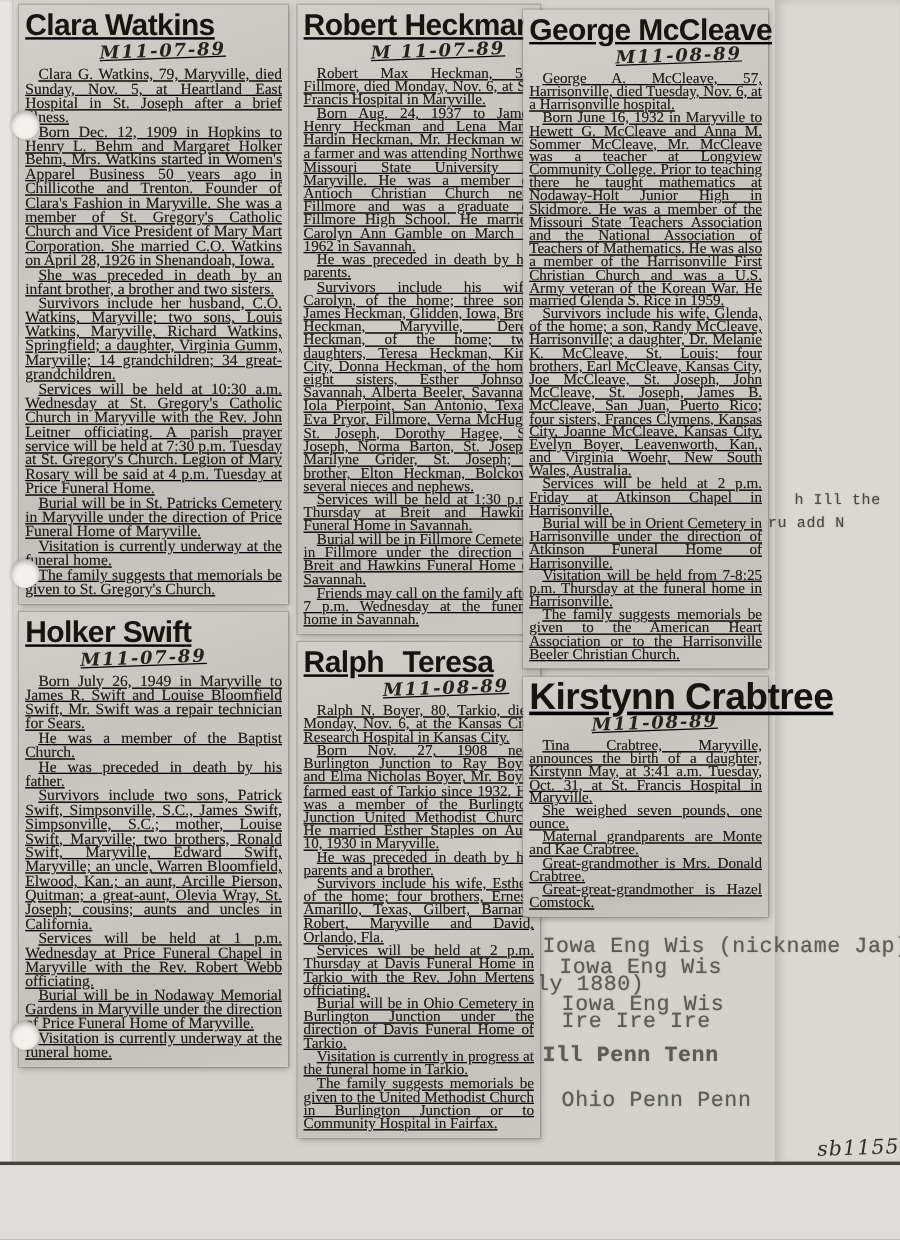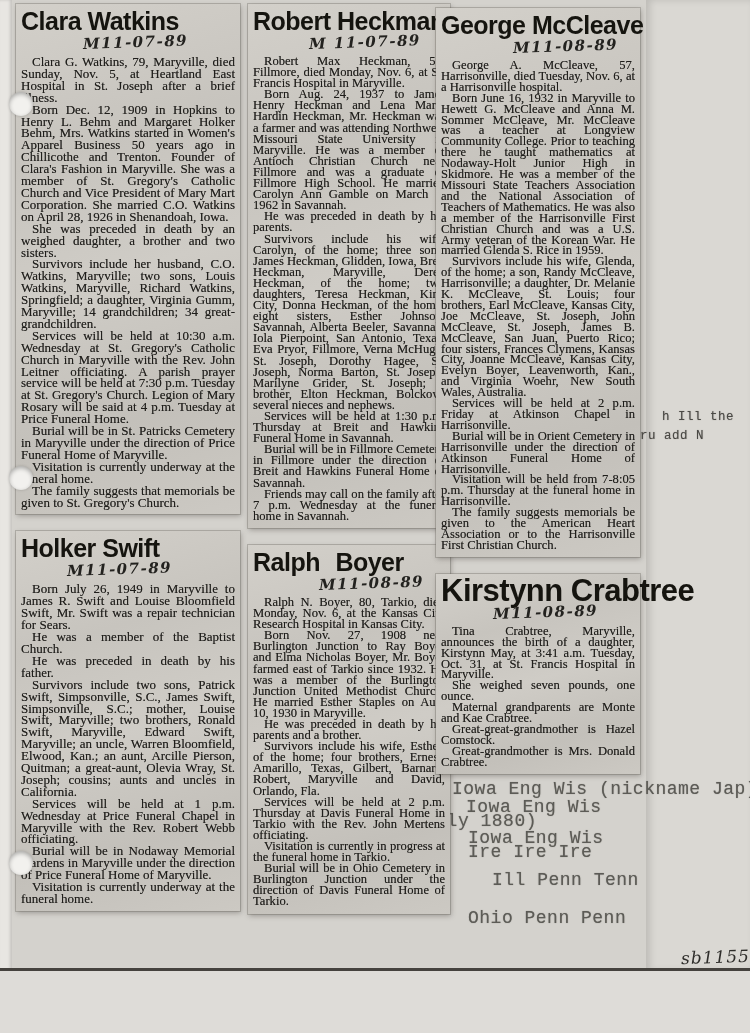--- a/index.html
+++ b/index.html
@@ -15,21 +15,21 @@
               box-shadow:0 1px 2px rgba(255,255,255,0.5);}
   .hole{position:absolute;width:24px;height:24px;border-radius:50%;background:#f2f1ee;z-index:5;
         box-shadow:inset 0 2px 4px rgba(0,0,0,0.3), 0 0 3px rgba(0,0,0,0.18);}
   
   .col{position:absolute;top:0;z-index:3;}
   .col1{left:16px;width:224px;}
   .col2{left:248px;width:202px;}
   .col3{left:436px;width:204px;}
   .clip{background:linear-gradient(163deg,#d3d0ca 0%,#c7c4be 28%,#cfccc6 52%,#c3c0ba 78%,#ccc9c3 100%);
         box-shadow:0 0 0 1px rgba(110,105,96,0.35), 1px 2px 5px rgba(55,50,45,0.35);
-        padding:4px 5px 6px 5px;margin-bottom:17px;}
+        padding:4px 5px 6px 5px;margin-bottom:7px;text-decoration:underline;}
   .headline{font-family:"Liberation Sans",sans-serif;font-weight:bold;font-size:25px;
             letter-spacing:-0.5px;color:#15140f;margin:0 0 1px 0;line-height:26px;white-space:nowrap;}
   .headline.sp{word-spacing:9px;}
   .headline.sm{font-size:31px;}
   .datenote{font-family:"DejaVu Serif",serif;font-style:italic;font-weight:bold;font-size:15px;
             letter-spacing:1.5px;color:#23221f;transform:rotate(-2deg);transform-origin:left;
             height:18px;line-height:18px;margin-bottom:3px;}
   .art p{margin:0;text-align:justify;text-indent:11px;color:#1f1e1b;
          text-shadow:0 0 0.5px rgba(30,28,25,0.55);}
   .col1 .art p{font-size:13px;line-height:11.9px;}
@@ -51,32 +51,32 @@
 
   <div class="left-strip"></div>
   <div class="right-strip"></div>
 
   <div class="typed" style="left:452px;top:779px;">Iowa Eng Wis (nickname Jap)</div>
   <div class="typed" style="left:466px;top:797px;">Iowa Eng Wis</div>
   <div class="typed" style="left:424px;top:811px;">July 1880)</div>
   <div class="typed" style="left:468px;top:828px;">Iowa Eng Wis</div>
   <div class="typed" style="left:468px;top:842px;">Ire Ire Ire</div>
   <div class="typed" style="left:468px;top:908px;">Ohio Penn Penn</div>
-  <div class="typed" style="left:492px;top:870px;">Ill Penn Tenn</div>
+  <div class="typed" style="left:452px;top:870px;font-weight:bold;">Ill Penn Tenn</div>
 
   <div class="typed margin-frag" style="left:662px;top:410px;">h Ill the</div>
   <div class="typed margin-frag" style="left:632px;top:429px;">hru add N</div>
 
   <div class="col col1">
     <article class="clip art" style="margin-top:4px;">
       <h2 class="headline">Clara Watkins</h2>
       <div class="datenote" style="margin-left:62px;">M11-07-89</div>
       <p>Clara G. Watkins, 79, Maryville, died Sunday, Nov. 5, at Heartland East Hospital in St. Joseph after a brief illness.</p>
       <p>Born Dec. 12, 1909 in Hopkins to Henry L. Behm and Margaret Holker Behm, Mrs. Watkins started in Women's Apparel Business 50 years ago in Chillicothe and Trenton. Founder of Clara's Fashion in Maryville. She was a member of St. Gregory's Catholic Church and Vice President of Mary Mart Corporation. She married C.O. Watkins on April 28, 1926 in Shenandoah, Iowa.</p>
-      <p>She was preceded in death by an weighed daughter, a brother and two sisters.</p>
+      <p>She was preceded in death by an infant brother, a brother and two sisters.</p>
       <p>Survivors include her husband, C.O. Watkins, Maryville; two sons, Louis Watkins, Maryville, Richard Watkins, Springfield; a daughter, Virginia Gumm, Maryville; 14 grandchildren; 34 great-grandchildren.</p>
       <p>Services will be held at 10:30 a.m. Wednesday at St. Gregory's Catholic Church in Maryville with the Rev. John Leitner officiating. A parish prayer service will be held at 7:30 p.m. Tuesday at St. Gregory's Church. Legion of Mary Rosary will be said at 4 p.m. Tuesday at Price Funeral Home.</p>
       <p>Burial will be in St. Patricks Cemetery in Maryville under the direction of Price Funeral Home of Maryville.</p>
       <p>Visitation is currently underway at the funeral home.</p>
       <p>The family suggests that memorials be given to St. Gregory's Church.</p>
     </article>
     <article class="clip art">
       <h2 class="headline">Holker Swift</h2>
       <div class="datenote" style="margin-left:46px;">M11-07-89</div>
       <p>Born July 26, 1949 in Maryville to James R. Swift and Louise Bloomfield Swift, Mr. Swift was a repair technician for Sears.</p>
@@ -95,52 +95,53 @@
       <div class="datenote" style="margin-left:56px;">M 11-07-89</div>
       <p>Robert Max Heckman, 52, Fillmore, died Monday, Nov. 6, at St. Francis Hospital in Maryville.</p>
       <p>Born Aug. 24, 1937 to James Henry Heckman and Lena Marie Hardin Heckman, Mr. Heckman was a farmer and was attending Northwest Missouri State University in Maryville. He was a member of Antioch Christian Church near Fillmore and was a graduate of Fillmore High School. He married Carolyn Ann Gamble on March 1, 1962 in Savannah.</p>
       <p>He was preceded in death by his parents.</p>
       <p>Survivors include his wife, Carolyn, of the home; three sons, James Heckman, Glidden, Iowa, Brett Heckman, Maryville, Derek Heckman, of the home; two daughters, Teresa Heckman, King City, Donna Heckman, of the home; eight sisters, Esther Johnson, Savannah, Alberta Beeler, Savannah, Iola Pierpoint, San Antonio, Texas, Eva Pryor, Fillmore, Verna McHugh, St. Joseph, Dorothy Hagee, St. Joseph, Norma Barton, St. Joseph, Marilyne Grider, St. Joseph; a brother, Elton Heckman, Bolckow; several nieces and nephews.</p>
       <p>Services will be held at 1:30 p.m. Thursday at Breit and Hawkins Funeral Home in Savannah.</p>
       <p>Burial will be in Fillmore Cemetery in Fillmore under the direction of Breit and Hawkins Funeral Home of Savannah.</p>
       <p>Friends may call on the family after 7 p.m. Wednesday at the funeral home in Savannah.</p>
     </article>
     <article class="clip art">
-      <h2 class="headline sp">Ralph Boyer</h2>
+      <h2 class="headline sp">Ralph Teresa</h2>
       <div class="datenote" style="margin-left:66px;">M11-08-89</div>
       <p>Ralph N. Boyer, 80, Tarkio, died Monday, Nov. 6, at the Kansas City Research Hospital in Kansas City.</p>
       <p>Born Nov. 27, 1908 near Burlington Junction to Ray Boyer and Elma Nicholas Boyer, Mr. Boyer farmed east of Tarkio since 1932. He was a member of the Burlington Junction United Methodist Church. He married Esther Staples on Aug. 10, 1930 in Maryville.</p>
       <p>He was preceded in death by his parents and a brother.</p>
       <p>Survivors include his wife, Esther, of the home; four brothers, Ernest, Amarillo, Texas, Gilbert, Barnard, Robert, Maryville and David, Orlando, Fla.</p>
       <p>Services will be held at 2 p.m. Thursday at Davis Funeral Home in Tarkio with the Rev. John Mertens officiating.</p>
+      <p>Burial will be in Ohio Cemetery in Burlington Junction under the direction of Davis Funeral Home of Tarkio.</p>
       <p>Visitation is currently in progress at the funeral home in Tarkio.</p>
-      <p>Burial will be in Ohio Cemetery in Burlington Junction under the direction of Davis Funeral Home of Tarkio.</p>
+      <p>The family suggests memorials be given to the United Methodist Church in Burlington Junction or to Community Hospital in Fairfax.</p>
     </article>
   </div>
 
   <div class="col col3">
     <article class="clip art" style="margin-top:8px;">
       <h2 class="headline">George McCleave</h2>
       <div class="datenote" style="margin-left:72px;">M11-08-89</div>
       <p>George A. McCleave, 57, Harrisonville, died Tuesday, Nov. 6, at a Harrisonville hospital.</p>
       <p>Born June 16, 1932 in Maryville to Hewett G. McCleave and Anna M. Sommer McCleave, Mr. McCleave was a teacher at Longview Community College. Prior to teaching there he taught mathematics at Nodaway-Holt Junior High in Skidmore. He was a member of the Missouri State Teachers Association and the National Association of Teachers of Mathematics. He was also a member of the Harrisonville First Christian Church and was a U.S. Army veteran of the Korean War. He married Glenda S. Rice in 1959.</p>
       <p>Survivors include his wife, Glenda, of the home; a son, Randy McCleave, Harrisonville; a daughter, Dr. Melanie K. McCleave, St. Louis; four brothers, Earl McCleave, Kansas City, Joe McCleave, St. Joseph, John McCleave, St. Joseph, James B. McCleave, San Juan, Puerto Rico; four sisters, Frances Clymens, Kansas City, Joanne McCleave, Kansas City, Evelyn Boyer, Leavenworth, Kan., and Virginia Woehr, New South Wales, Australia.</p>
       <p>Services will be held at 2 p.m. Friday at Atkinson Chapel in Harrisonville.</p>
       <p>Burial will be in Orient Cemetery in Harrisonville under the direction of Atkinson Funeral Home of Harrisonville.</p>
-      <p>Visitation will be held from 7-8:05 p.m. Thursday at the funeral home in Harrisonville.</p>
-      <p>The family suggests memorials be given to the American Heart Association or to the Harrisonville First Christian Church.</p>
+      <p>Visitation will be held from 7-8:25 p.m. Thursday at the funeral home in Harrisonville.</p>
+      <p>The family suggests memorials be given to the American Heart Association or to the Harrisonville Beeler Christian Church.</p>
     </article>
     <article class="clip art crab">
       <h2 class="headline sm">Kirstynn Crabtree</h2>
       <div class="datenote" style="margin-left:52px;">M11-08-89</div>
       <p>Tina Crabtree, Maryville, announces the birth of a daughter, Kirstynn May, at 3:41 a.m. Tuesday, Oct. 31, at St. Francis Hospital in Maryville.</p>
       <p>She weighed seven pounds, one ounce.</p>
       <p>Maternal grandparents are Monte and Kae Crabtree.</p>
+      <p>Great-grandmother is Mrs. Donald Crabtree.</p>
       <p>Great-great-grandmother is Hazel Comstock.</p>
-      <p>Great-grandmother is Mrs. Donald Crabtree.</p>
     </article>
   </div>
 
   <div class="hole" style="left:9px;top:92px;"></div>
   <div class="hole" style="left:9px;top:466px;"></div>
   <div class="hole" style="left:9px;top:851px;"></div>
 
   <div class="scan-label">sb1155</div>
   <div class="sheet-edge"></div>
   <div class="bottom-area"></div>

